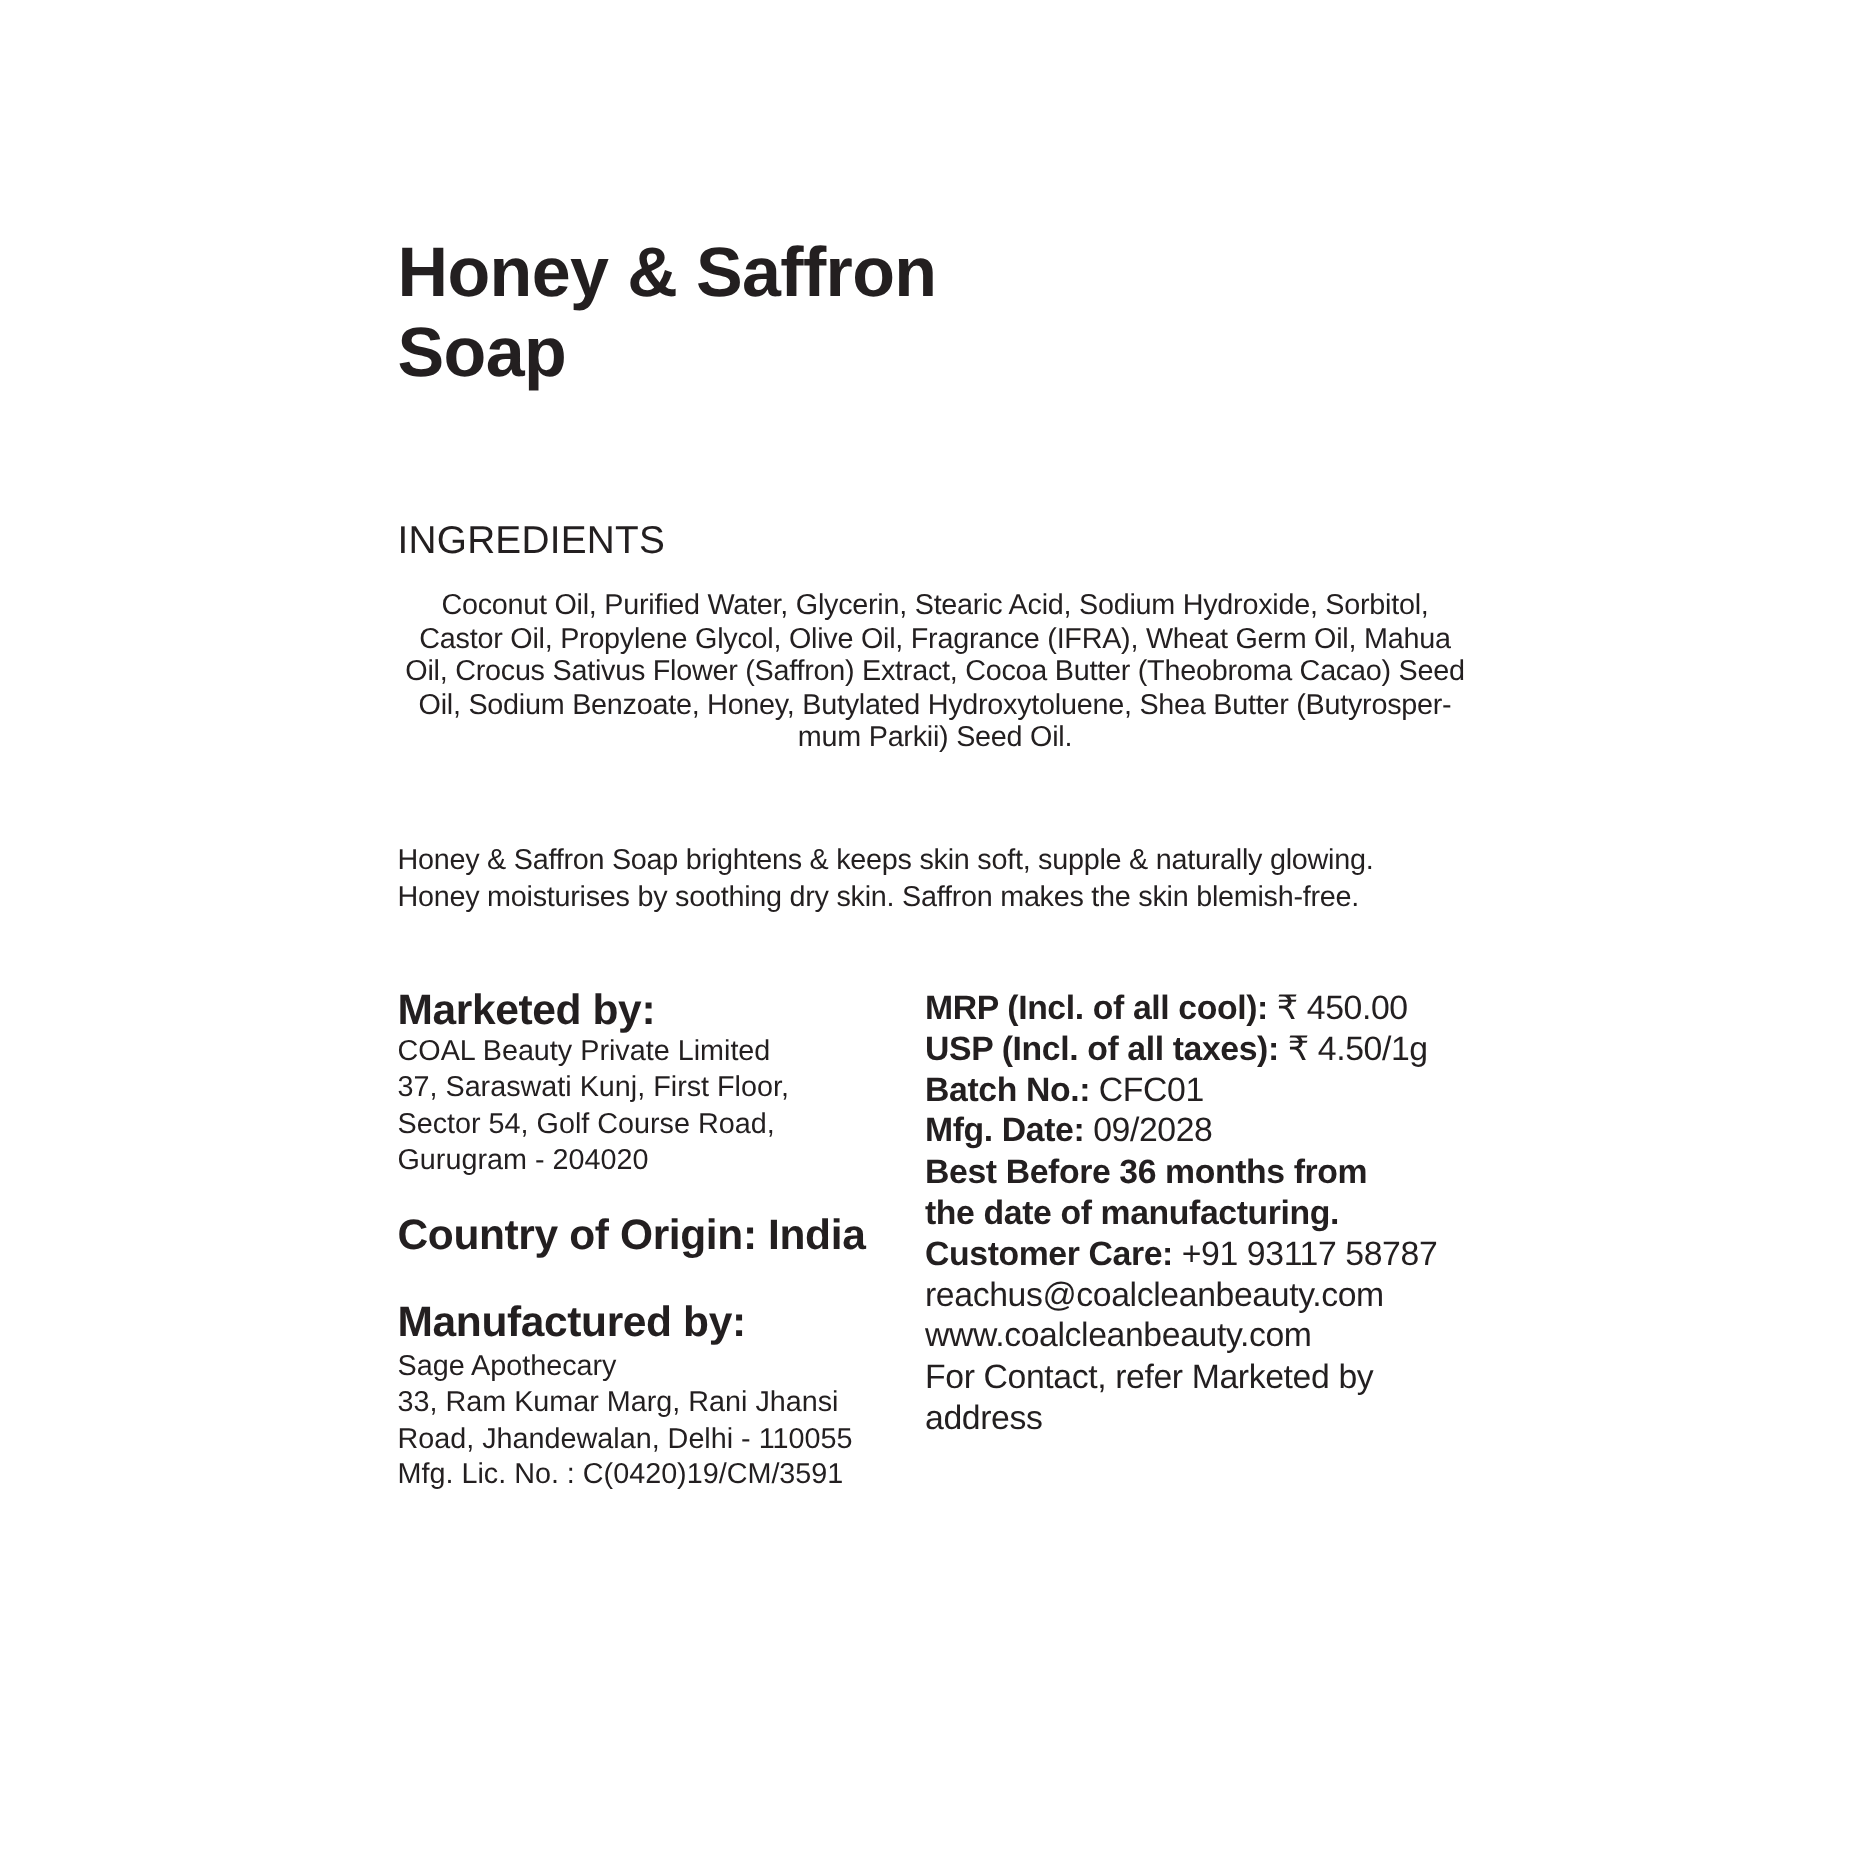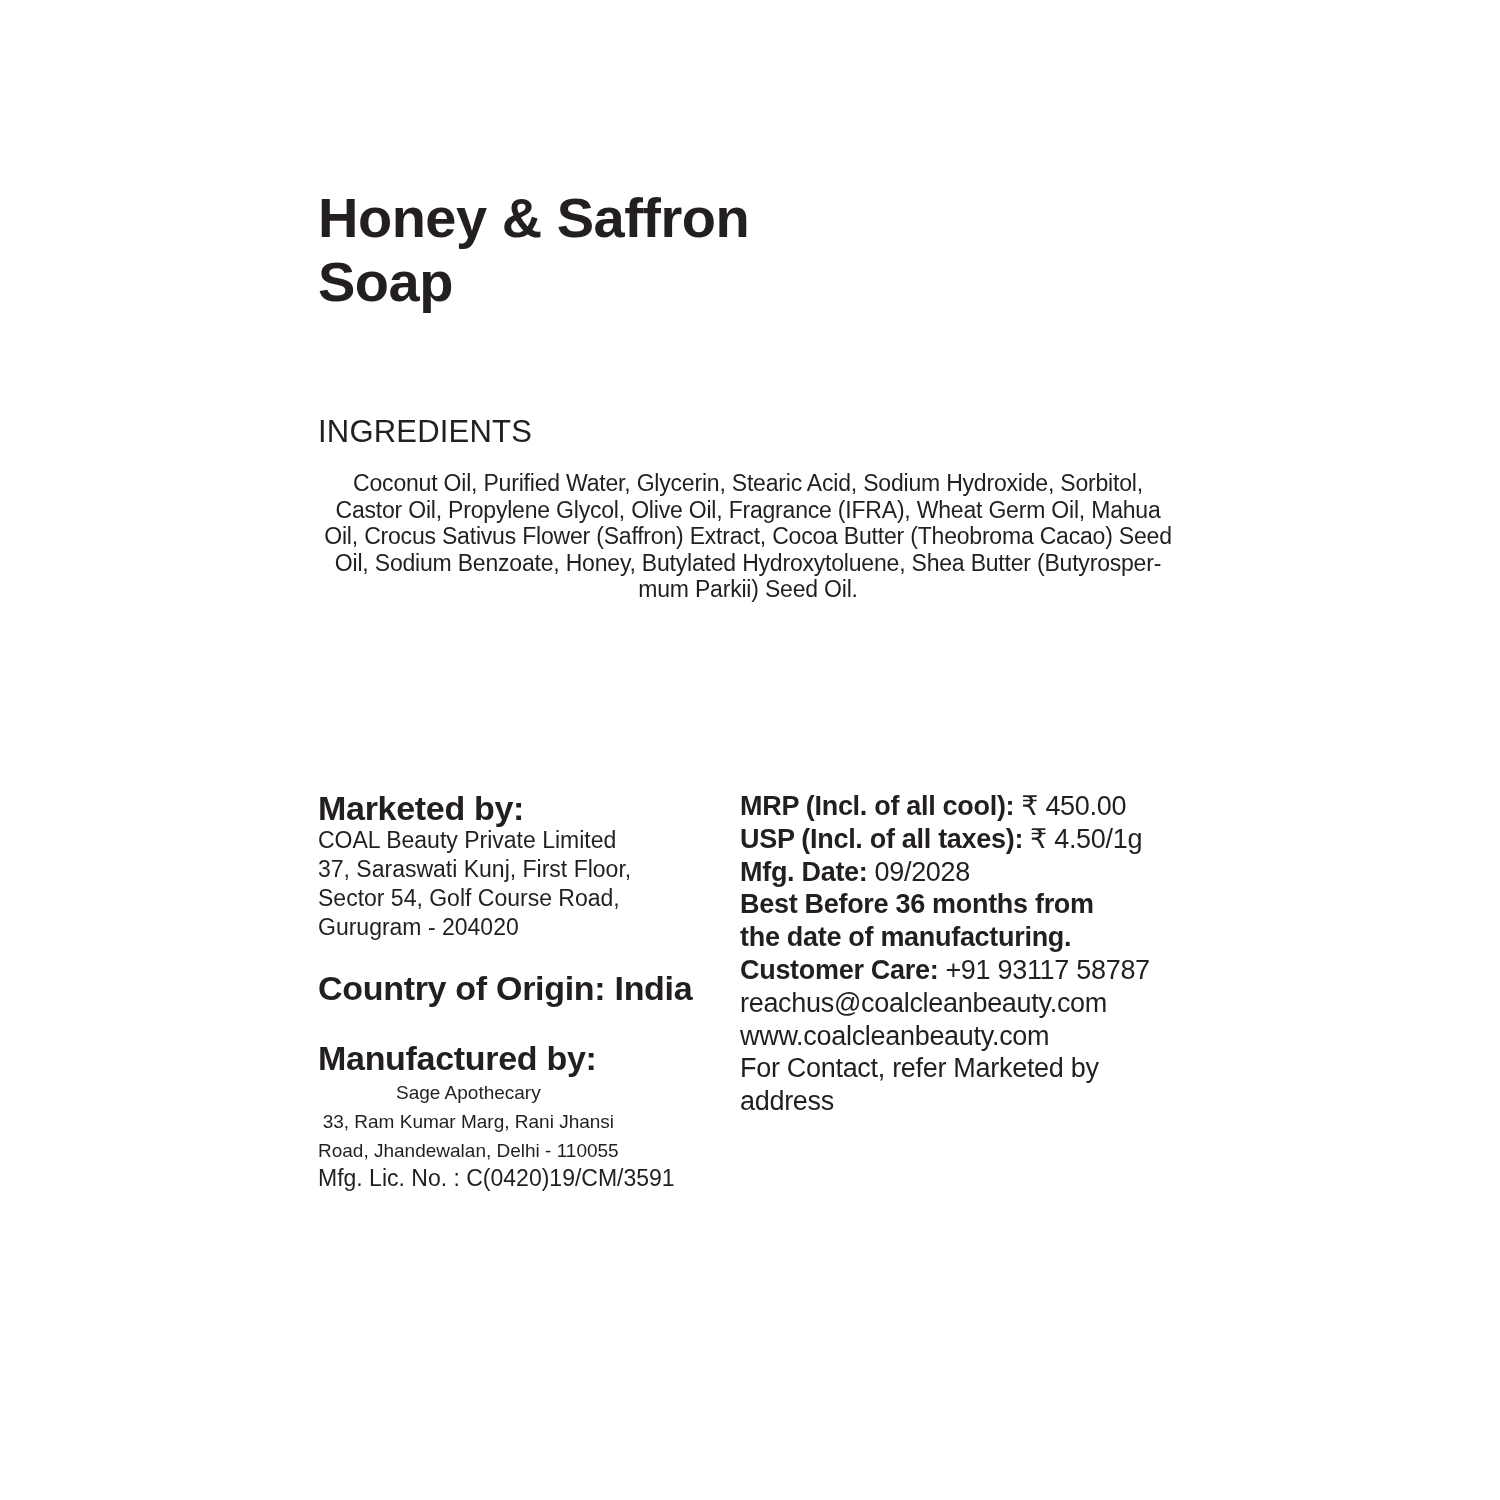--- a/index.html
+++ b/index.html
@@ -50,21 +50,21 @@
   .h-bold {
     font-size: 34px;
     line-height: 40px;
     font-weight: 700;
     letter-spacing: -0.3px;
   }
   .marketed-heading   { top: 788px; }
   .marketed-address   { top: 826px; font-size: 23px; line-height: 29px; }
   .country            { top: 968px; }
   .manufactured-heading { top: 1038px; }
-  .manufactured-address { top: 1078px; font-size: 19px; line-height: 29px; text-align: center; }
+  .manufactured-address { top: 1078px; font-size: 23px; line-height: 29px; }
   .license            { top: 1164px; font-size: 23px; line-height: 29px; }
 
   .info-col {
     position: absolute;
     left: 740px;
     top: 790px;
     width: 445px;
   }
   .info-row {
     font-size: 27px;
@@ -92,38 +92,41 @@
 Soap</h1>
 
   <h2 class="abs ing-heading">INGREDIENTS</h2>
 
   <p class="abs ing-body">Coconut Oil, Purified Water, Glycerin, Stearic Acid, Sodium Hydroxide, Sorbitol,
 Castor Oil, Propylene Glycol, Olive Oil, Fragrance (IFRA), Wheat Germ Oil, Mahua
 Oil, Crocus Sativus Flower (Saffron) Extract, Cocoa Butter (Theobroma Cacao) Seed
 Oil, Sodium Benzoate, Honey, Butylated Hydroxytoluene, Shea Butter (Butyrosper-
 mum Parkii) Seed Oil.</p>
 
+  <p class="abs description">Honey &amp; Saffron Soap brightens &amp; keeps skin soft, supple &amp; naturally glowing.
+Honey moisturises by soothing dry skin. Saffron makes the skin blemish-free.</p>
 
   <h3 class="abs h-bold marketed-heading">Marketed by:</h3>
   <p class="abs marketed-address">COAL Beauty Private Limited
 37, Saraswati Kunj, First Floor,
 Sector 54, Golf Course Road,
 Gurugram - 204020</p>
 
   <h3 class="abs h-bold country">Country of Origin: India</h3>
 
   <h3 class="abs h-bold manufactured-heading">Manufactured by:</h3>
   <p class="abs manufactured-address">Sage Apothecary
 33, Ram Kumar Marg, Rani Jhansi
 Road, Jhandewalan, Delhi - 110055</p>
   <p class="abs license">Mfg. Lic. No. : C(0420)19/CM/3591</p>
 
   <div class="info-col">
     <div class="info-row"><span class="lbl">MRP (Incl. of all cool):</span><span>₹ 450.00</span></div>
     <div class="info-row"><span class="lbl">USP (Incl. of all taxes):</span><span>₹ 4.50/1g</span></div>
+    <div class="info-row"><span class="lbl">Batch No.:</span><span>CFC01</span></div>
     <div class="info-row"><span class="lbl">Mfg. Date:</span><span>09/2028</span></div>
     <div class="info-row"><span class="lbl">Best Before 36 months from
 the date of manufacturing.</span></div>
     <div class="info-row"><span class="lbl">Customer Care:</span><span>+91 93117 58787</span></div>
     <div class="info-row"><span>reachus@coalcleanbeauty.com</span></div>
     <div class="info-row"><span>www.coalcleanbeauty.com</span></div>
     <div class="info-row"><span>For Contact, refer Marketed by
 address</span></div>
   </div>
 

